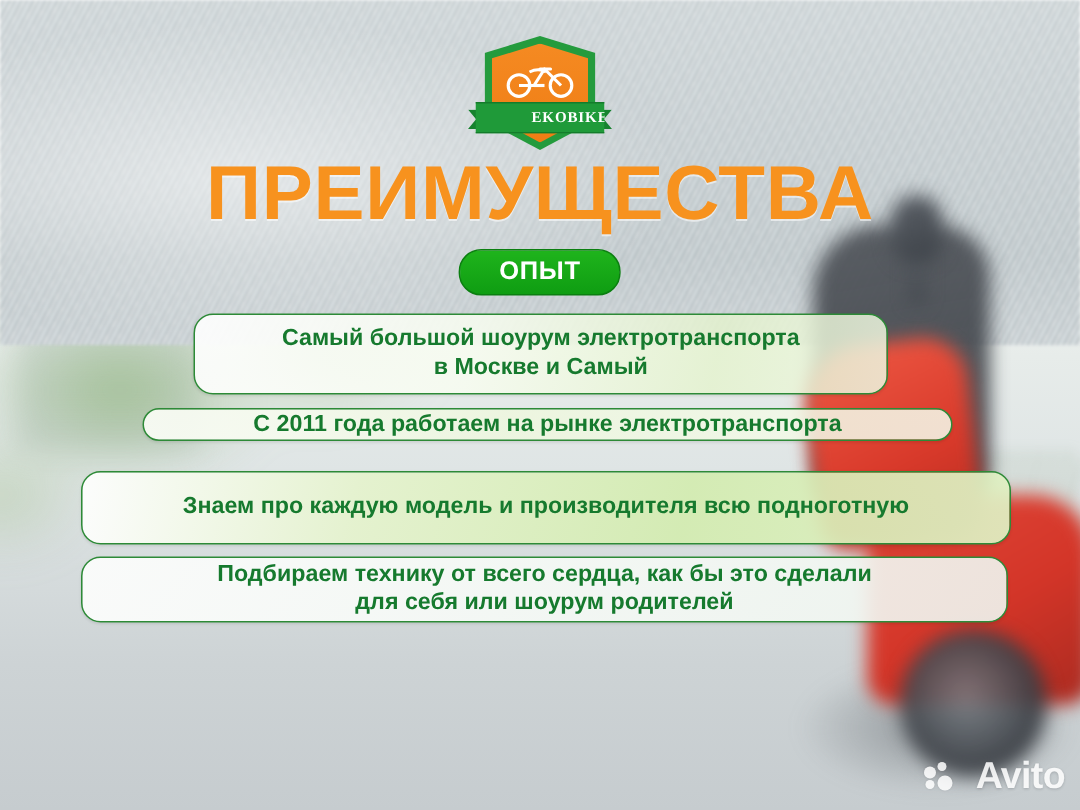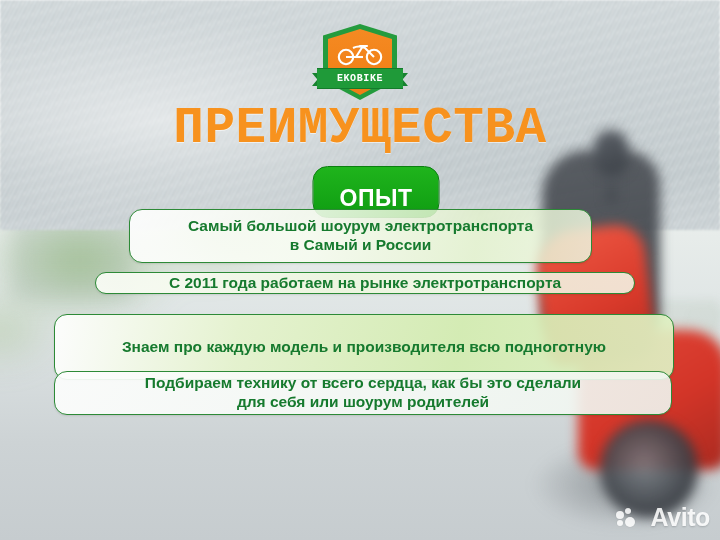--- a/index.html
+++ b/index.html
@@ -107,46 +107,46 @@
   .bike-icon{position:absolute;left:13px;top:14px;width:48px;height:28px;}
   .ribbon{
     position:absolute;left:-6px;top:44px;width:86px;height:19px;
     background:#1f9a39;
     clip-path:polygon(0% 0%,100% 0%,100% 100%,0% 100%);
     border-top:1px solid #147c2b;border-bottom:1px solid #147c2b;
     display:flex;align-items:center;justify-content:center;
   }
   .ribbon span{
     color:#ffffff;font-weight:bold;font-size:10px;letter-spacing:.6px;
-    font-family:Liberation Mono, monospace;
+    font-family:Liberation Serif, serif;
+    padding-left:40px;
   }
   .ribbon-tail-l,.ribbon-tail-r{
     position:absolute;top:49px;width:12px;height:13px;background:#17822f;
   }
   .ribbon-tail-l{left:-11px;clip-path:polygon(0 0,100% 0,100% 100%,0 100%,45% 50%);}
   .ribbon-tail-r{right:-11px;clip-path:polygon(0 0,100% 0,55% 50%,100% 100%,0 100%);}
 
   
   .headline{
     position:absolute;left:0;right:0;top:103px;text-align:center;
     font-size:51px;line-height:1;font-weight:bold;
     color:#f7921e;letter-spacing:0.5px;
-    font-family:Liberation Mono, monospace;
+    font-family:Liberation Sans, sans-serif;
     text-shadow:0 1px 0 rgba(255,255,255,.55);
   }
 
   
   .pill{
     position:absolute;left:50%;top:166px;transform:translateX(-50%);
-    padding:18px 26px 5px;border-radius:15px;
+    padding:4px 26px 5px;border-radius:15px;
     background:linear-gradient(180deg,#1fb41c 0%,#0f9d12 100%);
     border:1.5px solid #0b7f10;
-    color:#ffffff;font-weight:bold;font-size:23px;letter-spacing:.5px;
+    color:#ffffff;font-weight:bold;font-size:17px;letter-spacing:.5px;
     font-family:"Liberation Sans",sans-serif;
-    margin-left:16px;
   }
 
   
   .box{
     position:absolute;
     border:1.6px solid #2d8a37;
     border-radius:13px;
     box-sizing:border-box;
     display:flex;align-items:center;justify-content:center;
     text-align:center;
@@ -162,21 +162,21 @@
     background:linear-gradient(100deg,rgba(255,255,255,.90) 0%,rgba(247,252,240,.88) 40%,
                                       rgba(228,243,205,.80) 75%,rgba(238,247,225,.85) 100%);
     padding-left:12px;
   }
   .box-2{
     left:95px;top:272px;width:540px;height:22px;
     background:linear-gradient(100deg,rgba(252,254,248,.90) 0%,rgba(238,247,222,.85) 45%,
                                       rgba(245,251,236,.86) 100%);
   }
   .box-3{
-    left:54px;top:314px;width:620px;height:66px;
+    left:54px;top:314px;width:620px;height:49px;
     background:linear-gradient(100deg,rgba(255,255,255,.92) 0%,rgba(229,243,205,.92) 30%,
                                       rgba(211,236,176,.92) 65%,rgba(224,241,196,.92) 100%);
   }
   .box-4{
     left:54px;top:371px;width:618px;height:44px;
     background:linear-gradient(100deg,rgba(252,253,252,.93) 0%,rgba(246,250,246,.90) 50%,
                                       rgba(240,246,240,.90) 100%);
   }
   .box .l2{display:block;}
 
@@ -239,21 +239,21 @@
     </div>
   </div>
 
   <div class="headline">ПРЕИМУЩЕСТВА</div>
 
   <div class="pill">ОПЫТ</div>
 
   <div class="box box-1">
     <div>
       <span>Самый большой шоурум электротранспорта</span>
-      <span class="l2">в Самый и России</span>
+      <span class="l2">в Москве и Самый</span>
     </div>
   </div>
 
   <div class="box box-2">
     <div>
       <span>С 2011 года работаем на рынке электротранспорта</span>
     </div>
   </div>
 
   <div class="box box-3">

